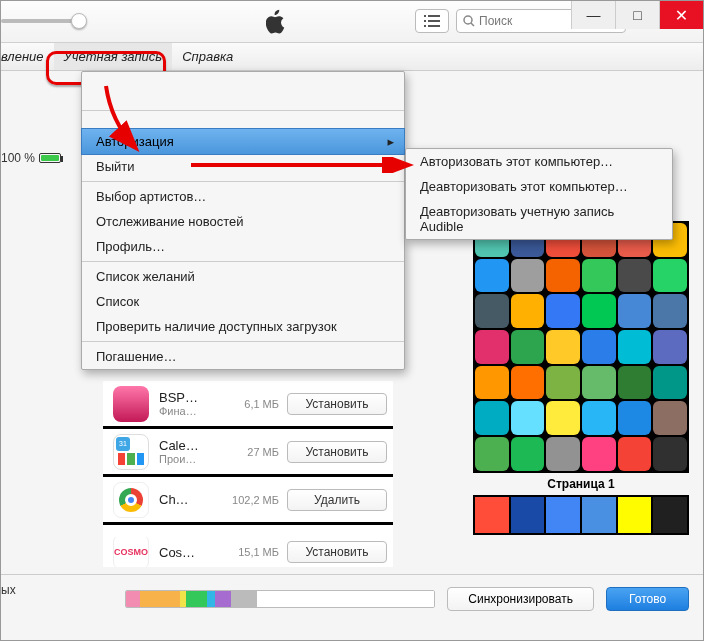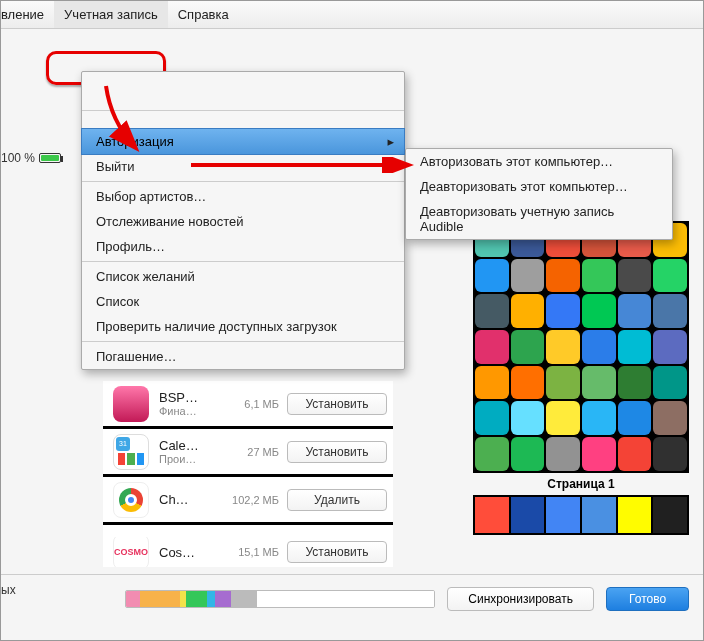--- a/index.html
+++ b/index.html
@@ -7,21 +7,21 @@
 .window { width: 704px; height: 641px; position: relative; background: #f5f5f5; border: 1px solid #999; }
 .titlebar { height: 42px; background: linear-gradient(#fdfdfd,#f2f2f2); display: flex; align-items: center; position: relative; border-bottom: 1px solid #d0d0d0; }
 .slider-track { position: absolute; left: 0; top: 18px; width: 80px; height: 4px; background: #bbb; border-radius: 2px; }
 .slider-thumb { position: absolute; left: 70px; top: 12px; width: 16px; height: 16px; border-radius: 50%; background: #fff; border: 1px solid #bbb; box-shadow: 0 1px 2px rgba(0,0,0,.3); }
 .apple-logo { position: absolute; left: 265px; top: 8px; width: 22px; height: 26px; fill: #333; }
 .list-btn { position: absolute; left: 414px; top: 8px; width: 34px; height: 24px; border: 1px solid #bbb; border-radius: 4px; background: #fff; display:flex; align-items:center; justify-content:center; }
 .search-box { position: absolute; left: 455px; top: 8px; width: 170px; height: 24px; border: 1px solid #bbb; border-radius: 4px; background: #fff; display:flex; align-items:center; padding: 0 6px; font-size: 12px; color:#777; gap:4px; }
 .win-controls { position: absolute; right: 0; top: 0; display:flex; }
 .win-btn { width: 44px; height: 28px; display:flex; align-items:center; justify-content:center; font-family: Arial; font-size: 14px; color:#333; background:#efefef; border-left:1px solid #ccc; }
 .win-close { background:#e81123; color:#fff; font-size: 16px; }
-.menubar { height: 28px; background: linear-gradient(#fafafa,#ededed); display:flex; align-items:center; font-size: 13px; color:#222; border-bottom:1px solid #ccc; padding-left: 0; }
+.menubar { height: 28px; background: linear-gradient(#fafafa,#ededed); display:flex; align-items:center; font-size: 13px; color:#222; border-bottom:1px solid #ccc; padding-left: 0; font-style: italic; }
 .menuitem { padding: 0 10px; height:100%; display:flex; align-items:center; }
 .menuitem.cut { padding-left:0; }
 .hl-ring { border: 3px solid #e60000; border-radius: 10px; position:absolute; box-shadow: 0 2px 2px rgba(0,0,0,.3); pointer-events:none; }
 .battery { position:absolute; left:0; top:150px; font-size:12px; color:#333; display:flex; align-items:center; gap:4px; }
 .battery-icon { width: 22px; height: 10px; border:1px solid #333; border-radius:2px; position:relative; }
 .battery-fill { position:absolute; inset:1px; background:#3cc84a; border-radius:1px; }
 .battery-cap { position:absolute; right:-3px; top:2px; width:2px; height:6px; background:#333; }
 .app-panel { position:absolute; left:0; top:220px; width:390px; background:#fff; }
 .app-row { display:flex; align-items:center; height:48px; border-bottom:3px solid #000000; padding-right:6px; }
 .app-row:last-child { border-bottom:none;margin-top:12px; }
@@ -51,20 +51,44 @@
 .arrow-svg { position:absolute; z-index:15; pointer-events:none; }
 .sidebar-label { position:absolute; left:0; top:582px; font-size:12px; color:#333; }
 .ghost-btns { position:absolute; left:278px; top:239px; width:110px; }
 .ghost-btns .app-btn { margin-bottom: 22px; opacity:.55; }
 </style>
 </head>
 <body>
 
 <div class="window">
 
+  <div class="titlebar">
+    <div class="slider-track"></div>
+    <div class="slider-thumb"></div>
+    <svg class="apple-logo" viewBox="0 0 24 28">
+        <path d="M16.4 14.6c0-3 2.5-4.5 2.6-4.5-1.4-2.1-3.7-2.4-4.5-2.4-1.9-.2-3.7 1.1-4.6 1.1-1 0-2.4-1.1-4-1.1C3.8 7.7 1.9 8.9.8 10.8c-2.2 3.8-.6 9.4 1.5 12.5 1 1.5 2.3 3.2 3.9 3.2 1.6-.1 2.2-1 4.1-1s2.4 1 4.1 1c1.7 0 2.8-1.5 3.8-3 1.2-1.7 1.7-3.4 1.7-3.5-.1 0-3.4-1.3-3.5-5.4zm-3.3-10c.9-1.1 1.5-2.6 1.3-4.1-1.3.1-2.8.9-3.7 1.9-.8.9-1.5 2.4-1.3 3.9 1.4.1 2.8-.7 3.7-1.7z"></path>
+      </svg>
+    <div class="list-btn">
+      <svg width="16" height="12" viewBox="0 0 16 12">
+          <path fill="#555" d="M0 0h2v2H0zm4 0h12v2H4zM0 5h2v2H0zm4 0h12v2H4zM0 10h2v2H0zm4 0h12v2H4z"></path>
+        </svg>
+    </div>
+    <div class="search-box">
+      <svg width="12" height="12" viewBox="0 0 12 12">
+          <circle cx="5" cy="5" r="4" fill="none" stroke="#888" stroke-width="1.5"></circle>
+          <line x1="8" y1="8" x2="11" y2="11" stroke="#888" stroke-width="1.5"></line>
+        </svg>
+      <span>Поиск</span>
+    </div>
+    <div class="win-controls">
+      <div class="win-btn">—</div>
+      <div class="win-btn">□</div>
+      <div class="win-btn win-close">✕</div>
+    </div>
+  </div>
 
   <div class="menubar">
     <div class="menuitem cut">вление</div>
     <div class="menuitem" style="background:#e7e7e7;">Учетная запись</div>
     <div class="menuitem">Справка</div>
   </div>
 
   <div class="battery">
     <span>100 %</span>
     <span class="battery-icon">

